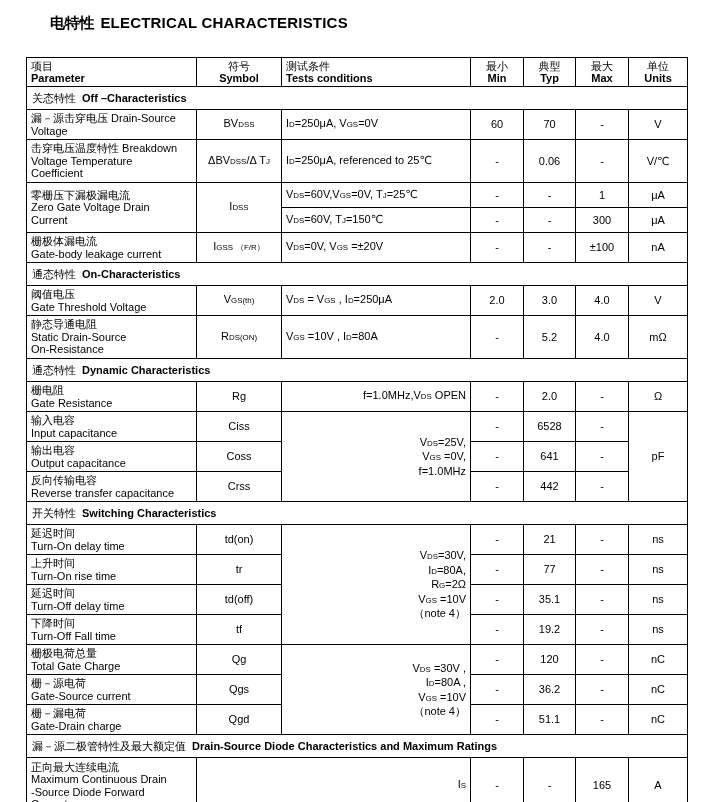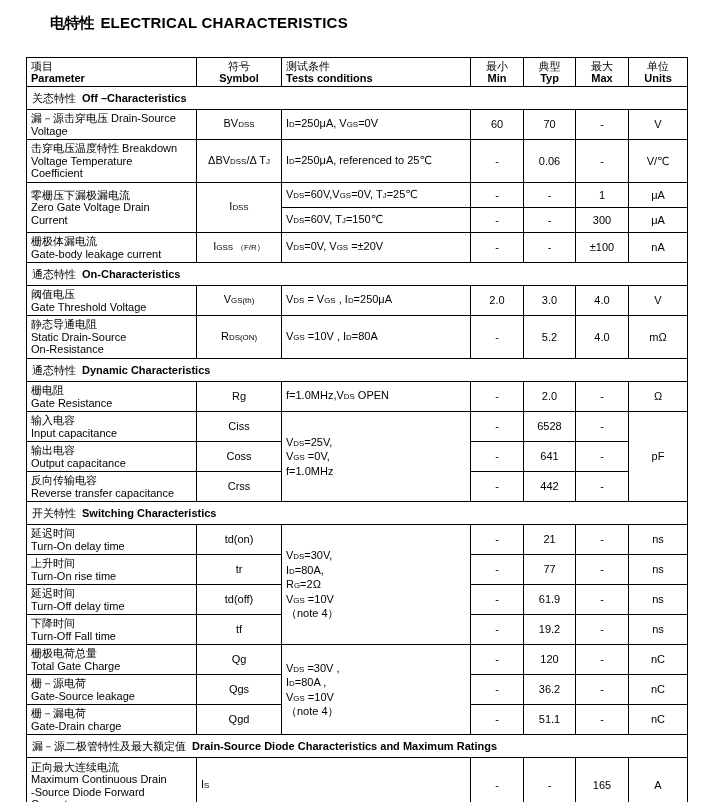--- a/index.html
+++ b/index.html
@@ -20,21 +20,21 @@
     padding:1.5px 4px;vertical-align:middle;
     overflow:hidden;
   }
   tr.head th{border-bottom:1.5px solid #000;}
   tr.head .zh{font-weight:normal;}
   tr.head .en{font-weight:bold;}
   th.al,td.param,td.cond{text-align:left;}
   th.ctr,td.c,td.sym{text-align:center;}
   td.param{white-space:pre-line;padding-left:5px;}
   td.cond{white-space:pre-line;padding-left:6px;margin-left:31px;}
-  td.cond.ctr{text-align:left;padding-left:4px;}
+  td.cond.ctr{text-align:right;padding-left:4px;}
   tr.sec td{height:19px;padding-left:5px;}
   tr.sec .zh{font-weight:normal;}
   tr.sec .en{font-weight:bold;margin-left:6px;}
   .sub{font-size:72%;}
   tr.h2{height:30px;}
   tr.h3{height:43px;padding-left:32px;}
   tr.hsub{height:25px;}
   tr.hlast{height:56px;}
 </style>
 </head>
@@ -235,21 +235,21 @@
       <td class="c">-</td>
       <td class="c">77</td>
       <td class="c">-</td>
       <td class="c">ns</td>
     </tr>
     <tr class="h2">
       <td class="param">延迟时间
 Turn-Off delay time</td>
       <td class="sym">td(off)</td>
       <td class="c">-</td>
-      <td class="c">61.9</td>
+      <td class="c">35.1</td>
       <td class="c">-</td>
       <td class="c">ns</td>
     </tr>
     <tr class="h2">
       <td class="param">下降时间
 Turn-Off Fall time</td>
       <td class="sym">tf</td>
       <td class="c">-</td>
       <td class="c">19.2</td>
       <td class="c">-</td>
@@ -261,21 +261,21 @@
 Total Gate Charge</td>
       <td class="sym">Qg</td>
       <td class="cond ctr" rowspan="3">V<span class="sub">DS</span> =30V ,<br>I<span class="sub">D</span>=80A ,<br>V<span class="sub">GS</span> =10V<br>（note 4）</td>
       <td class="c">-</td>
       <td class="c">120</td>
       <td class="c">-</td>
       <td class="c">nC</td>
     </tr>
     <tr class="h2">
       <td class="param">栅－源电荷
-Gate-Source leakage</td>
+Gate-Source current</td>
       <td class="sym">Qgs</td>
       <td class="c">-</td>
       <td class="c">36.2</td>
       <td class="c">-</td>
       <td class="c">nC</td>
     </tr>
     <tr class="h2">
       <td class="param">栅－漏电荷
 Gate-Drain charge</td>
       <td class="sym">Qgd</td>

